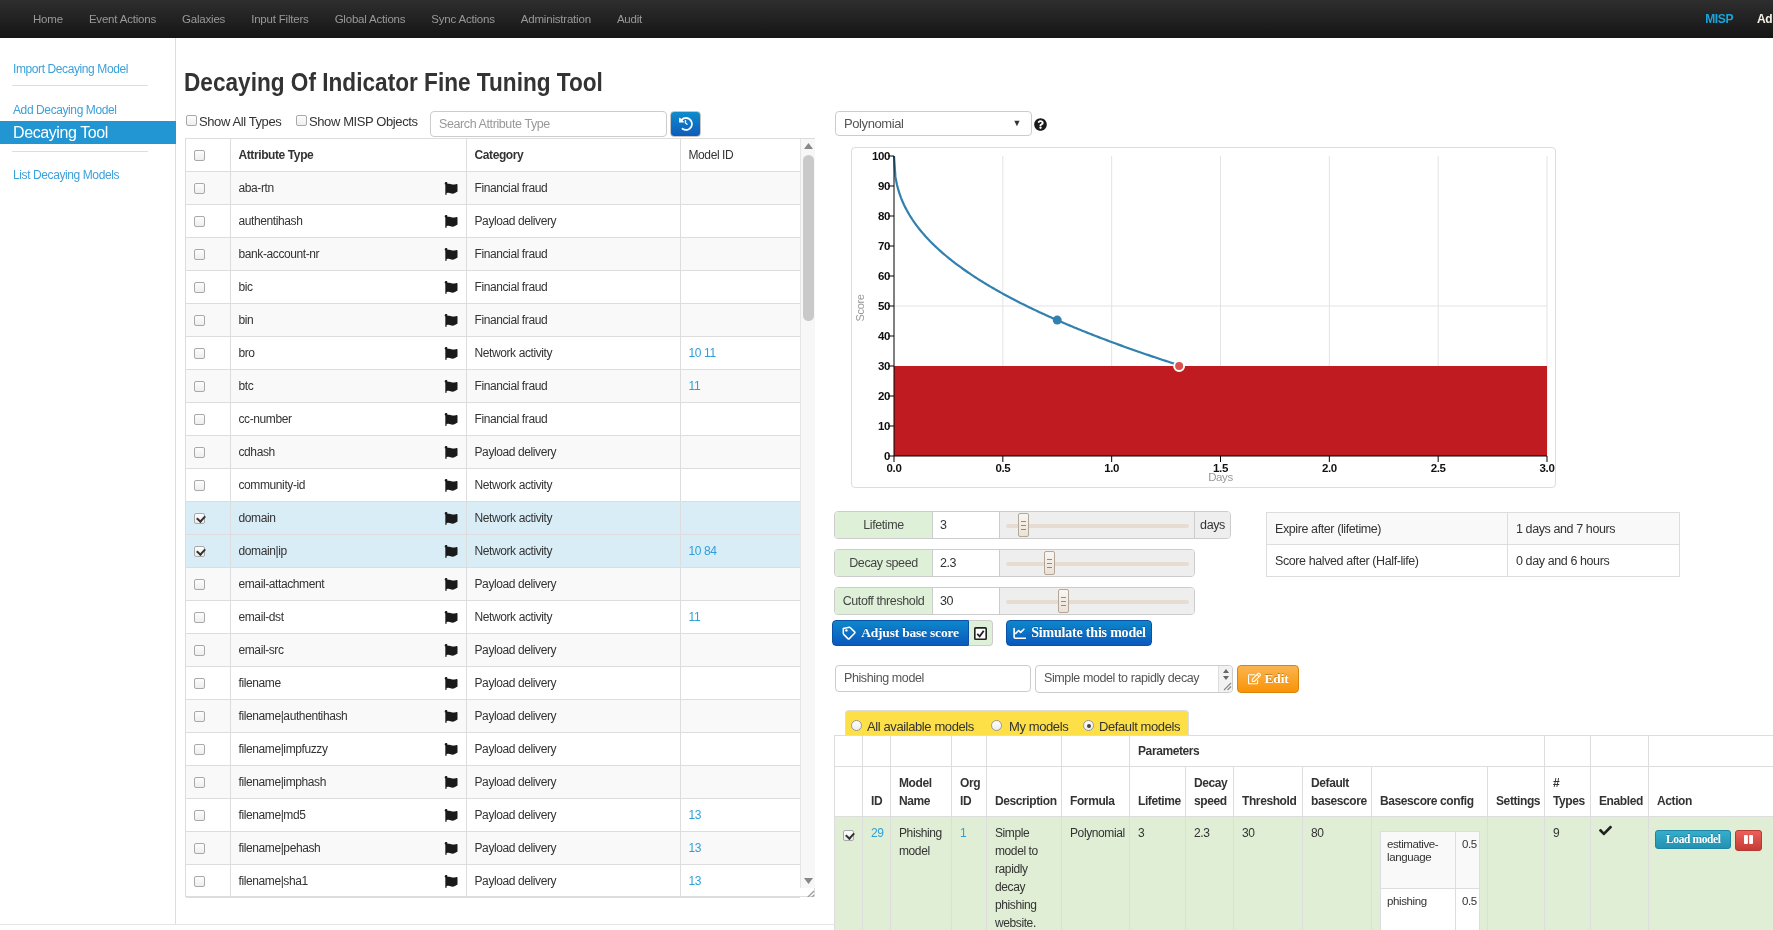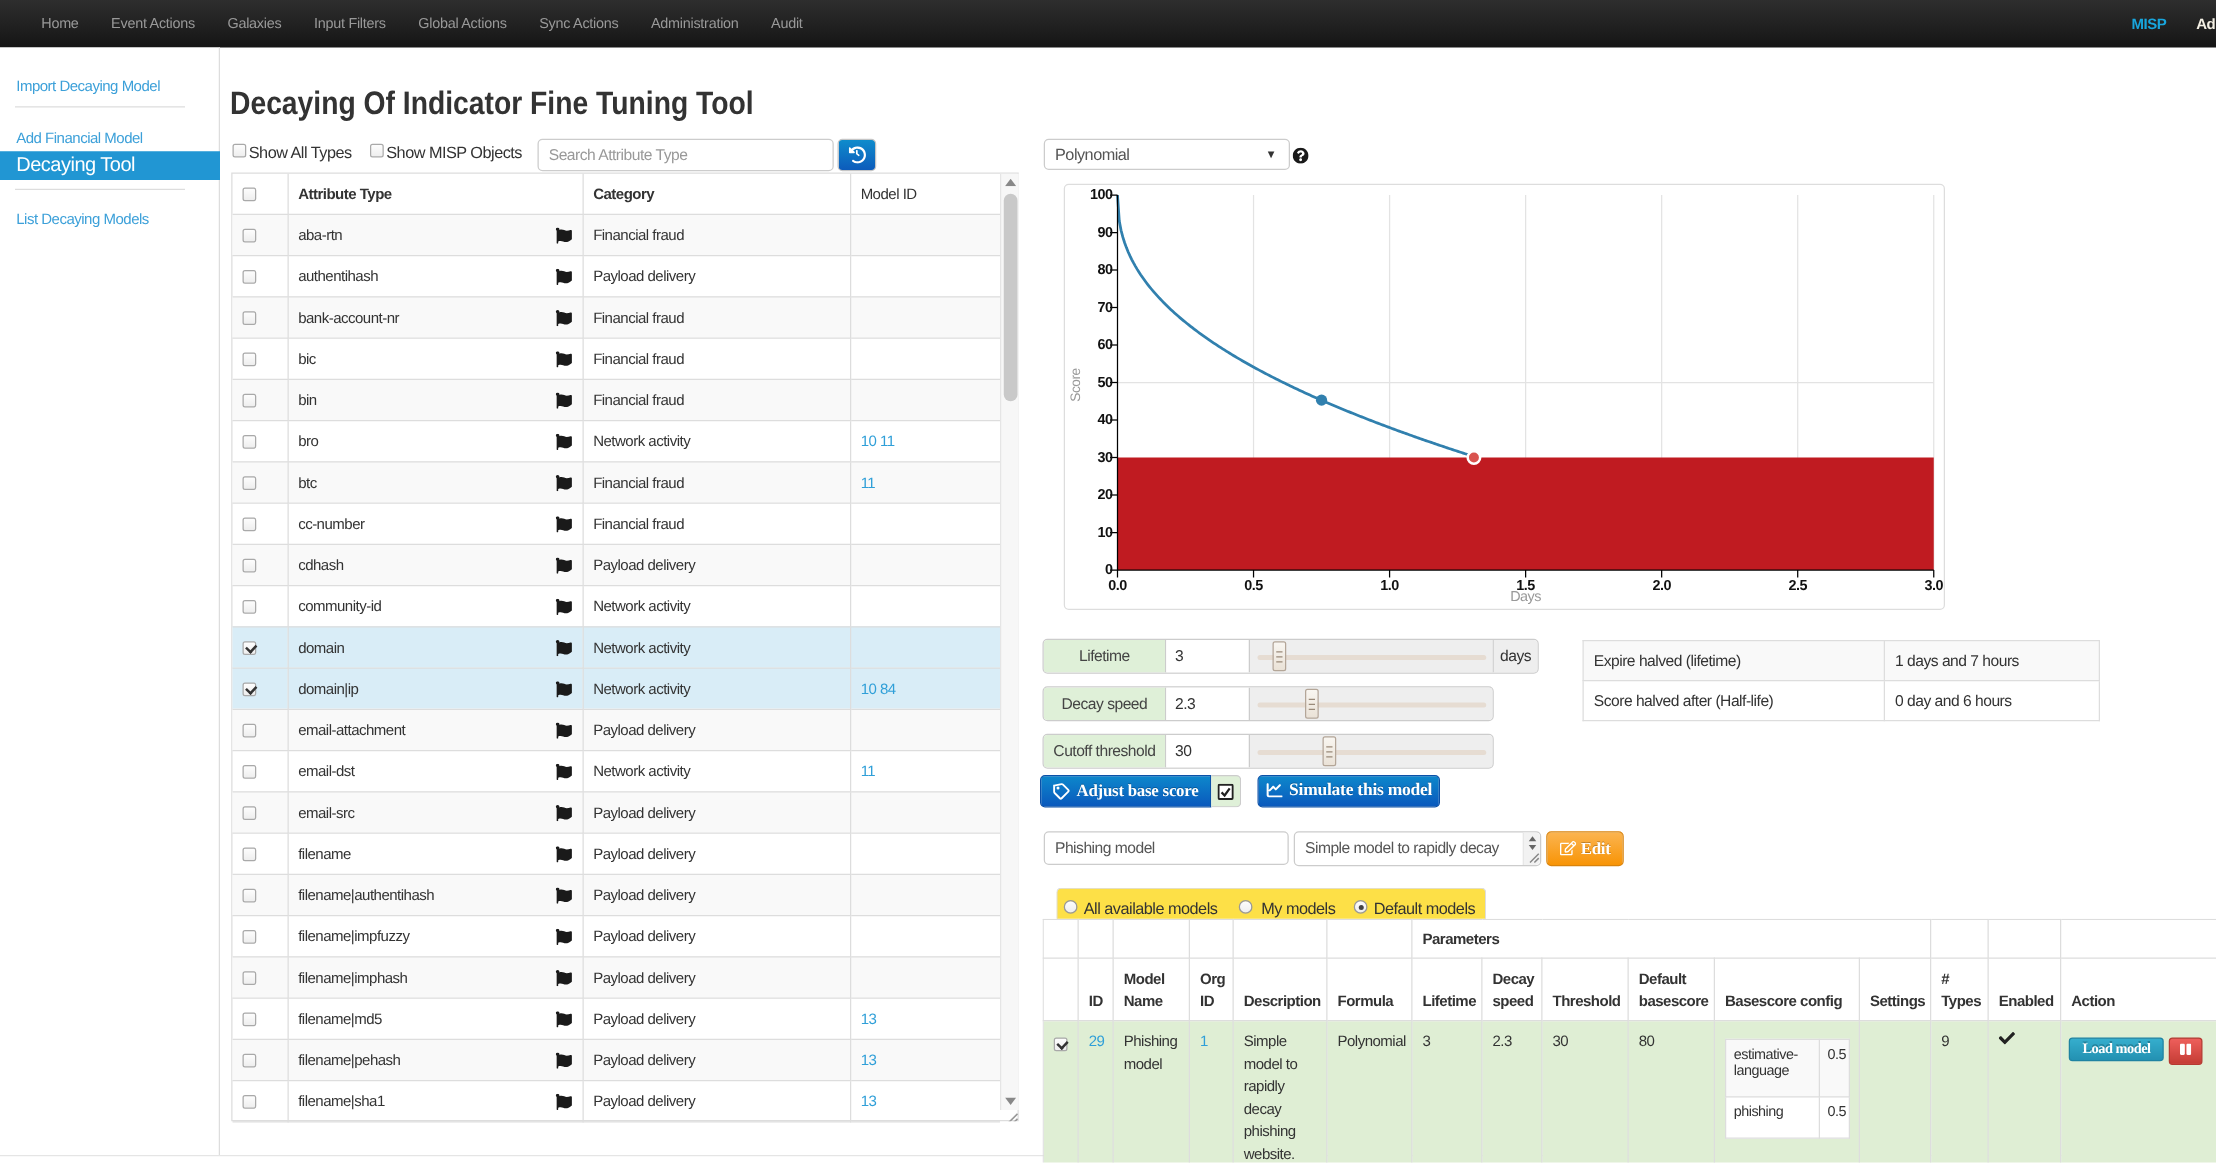--- a/index.html
+++ b/index.html
@@ -108,21 +108,21 @@
 
 #mt-wrap { position:absolute; left:834px; top:735px; width:939px; height:195px; overflow:hidden; }
 #mt { border-collapse:collapse; table-layout:fixed; width:960px; font-size:12px; }
 #mt th, #mt td { border:1px solid #ddd; padding:7px 8px; text-align:left; vertical-align:top; }
 #mt th { line-height:18px; vertical-align:bottom; color:#333; }
 #mt tr.h2r th { line-height:18px; padding-bottom:6px;border-radius:21px; }
 #mt td { line-height:18px; }
 #mt td.grn { background:#dfeed4; }
 #mt a { color:#2f9fd8; }
 #cfgtable { border-collapse:collapse; font-size:11.5px; margin-top:7px; background:#fff; table-layout:fixed; width:99px; }
-#cfgtable td { border:1px solid #ddd; padding:6px 5px 13px 6px; line-height:13px; vertical-align:top;margin-top:40px; }
+#cfgtable td { border:1px solid #ddd; padding:6px 5px 24px 6px; line-height:13px; vertical-align:top;margin-top:40px; }
 #cfgtable tr:first-child td { background:#f9f9f9; }
 </style>
 </head>
 <body>
 
 <div id="nav">
   <ul>
     <li>
         <a>Home</a>
       </li>
@@ -148,21 +148,21 @@
         <a>Audit</a>
       </li>
   </ul>
   <span id="brand">MISP</span>
   <span id="adm">Adm</span>
 </div>
 
 <div id="sidebar">
   <a class="sl" style="top:24px;">Import Decaying Model</a>
   <div class="sep" style="top:47px;"></div>
-  <a class="sl" style="top:65px;">Add Financial Model</a>
+  <a class="sl" style="top:65px;">Add Decaying Model</a>
   <div class="active">Decaying Tool</div>
   <div class="sep" style="top:113px;"></div>
   <a class="sl" style="top:130px;">List Decaying Models</a>
 </div>
 <div id="footline"></div>
 
 <h2 id="title">Decaying Of Indicator Fine Tuning Tool</h2>
 
 <div id="filterbar">
   <input type="checkbox" class="cb" style="position: absolute; left: 1px; top: 6px;">
@@ -517,21 +517,21 @@
     </svg>
 </div>
 <div class="btn btn-warning" style="left:1237px;top:665px;width:62px;height:28px;line-height:26px;font-size:13.5px;">
   <svg width="13" height="13" viewBox="0 0 576 512" style="vertical-align:-2px;margin-right:4px;">
     <path fill="#fff" d="M402.3 344.9l32-32c5-5 13.7-1.5 13.7 5.7V464c0 26.5-21.5 48-48 48H48c-26.5 0-48-21.5-48-48V112c0-26.5 21.5-48 48-48h273.5c7.1 0 10.7 8.6 5.7 13.7l-32 32c-1.5 1.5-3.5 2.3-5.7 2.3H48v352h352V350.5c0-2.1.8-4.1 2.3-5.6zm156.6-201.8L296.3 405.7l-90.4 10c-26.2 2.9-48.5-19.2-45.6-45.6l10-90.4L432.9 17.1c22.9-22.9 59.9-22.9 82.7 0l43.2 43.2c22.9 22.9 22.9 60 .1 82.8zM460.1 174L402 115.9 216.2 301.8l-7.3 65.3 65.3-7.3L460.1 174zm64.8-79.7l-43.2-43.2c-4.1-4.1-10.8-4.1-14.8 0L436 82l58.1 58.1 30.9-30.9c4-4.2 4-10.8-.1-82.9z"></path>
   </svg>Edit</div>
 
 <table id="infotable">
   <tbody>
       <tr class="odd">
-        <td style="width:241px;">Expire halved (lifetime)</td>
+        <td style="width:241px;">Expire after (lifetime)</td>
         <td>1 days and 7 hours</td>
       </tr>
   <tr>
         <td>Score halved after (Half-life)</td>
         <td>0 day and 6 hours</td>
       </tr>
 </tbody>
   </table>
 
 <div id="radiobar">

